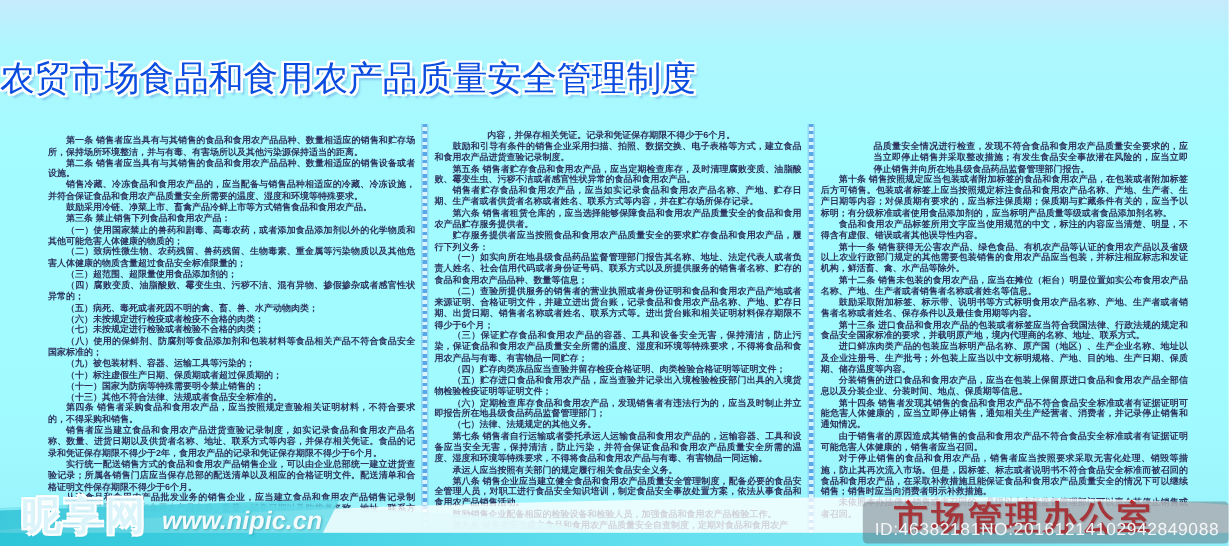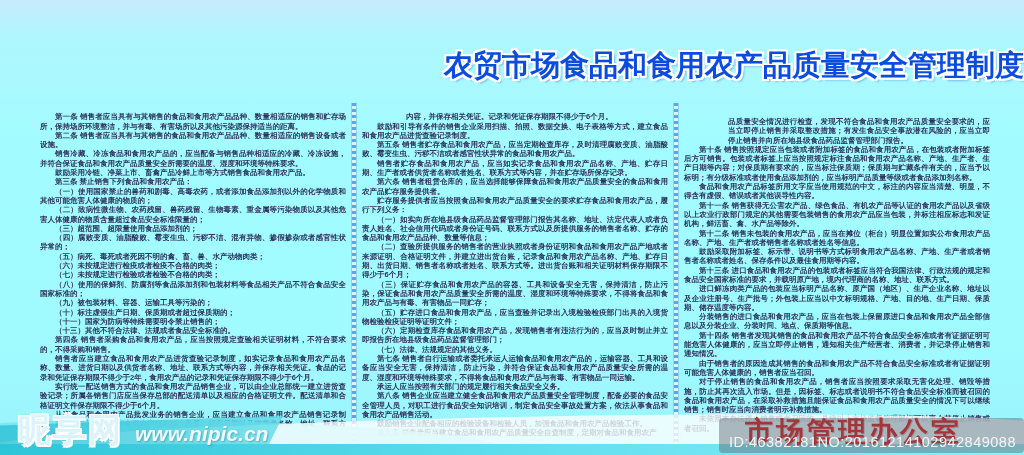--- a/index.html
+++ b/index.html
@@ -5,21 +5,21 @@
   * { margin:0; padding:0; box-sizing:border-box; }
   html,body { width:1024px; height:455px; overflow:hidden; }
   body { font-family:"Liberation Sans","DejaVu Sans",sans-serif; }
   .poster {
     position:relative; width:1024px; height:455px; overflow:hidden;
     background:linear-gradient(180deg,#c6eafb 0%,#aef6fe 8%,#a2fcff 30%,#a0fbff 75%,#99f2fb 100%);
   }
   
   .title {
     position:absolute; top:46px; left:0; width:100%;
-    text-align:right; font-size:29px; font-weight:bold; letter-spacing:0px;
+    text-align:left; font-size:29px; font-weight:normal; letter-spacing:0px;
     color:#0a4ce0;
     text-shadow:
       -2px -2px 0 #fff, 2px -2px 0 #fff, -2px 2px 0 #fff, 2px 2px 0 #fff,
       -2px 0 0 #fff, 2px 0 0 #fff, 0 -2px 0 #fff, 0 2px 0 #fff,
       3px 3px 2px rgba(30,80,200,.35);
   }
   
   .columns {
     position:absolute; top:103px; left:40px; right:34px; bottom:8px;
     display:flex; align-items:center; overflow:hidden;
@@ -104,20 +104,21 @@
     <div class="col">
         <p class="para no-indent">内容，并保存相关凭证。记录和凭证保存期限不得少于6个月。</p>
         <p class="para">鼓励和引导有条件的销售企业采用扫描、拍照、数据交换、电子表格等方式，建立食品和食用农产品进货查验记录制度。</p>
         <p class="para">第五条 销售者贮存食品和食用农产品，应当定期检查库存，及时清理腐败变质、油脂酸败、霉变生虫、污秽不洁或者感官性状异常的食品和食用农产品。</p>
         <p class="para">销售者贮存食品和食用农产品，应当如实记录食品和食用农产品名称、产地、贮存日期、生产者或者供货者名称或者姓名、联系方式等内容，并在贮存场所保存记录。</p>
         <p class="para">第六条 销售者租赁仓库的，应当选择能够保障食品和食用农产品质量安全的食品和食用农产品贮存服务提供者。</p>
         <p class="para">贮存服务提供者应当按照食品和食用农产品质量安全的要求贮存食品和食用农产品，履行下列义务：</p>
         <p class="para">（一）如实向所在地县级食品药品监督管理部门报告其名称、地址、法定代表人或者负责人姓名、社会信用代码或者身份证号码、联系方式以及所提供服务的销售者名称、贮存的食品和食用农产品品种、数量等信息；</p>
         <p class="para">（二）查验所提供服务的销售者的营业执照或者身份证明和食品和食用农产品产地或者来源证明、合格证明文件，并建立进出货台账，记录食品和食用农产品名称、产地、贮存日期、出货日期、销售者名称或者姓名、联系方式等。进出货台账和相关证明材料保存期限不得少于6个月；</p>
         <p class="para">（三）保证贮存食品和食用农产品的容器、工具和设备安全无害，保持清洁，防止污染，保证食品和食用农产品质量安全所需的温度、湿度和环境等特殊要求，不得将食品和食用农产品与有毒、有害物品一同贮存；</p>
+        <p class="para">（四）贮存肉类冻品应当查验并留存检疫合格证明、肉类检验合格证明等证明文件；</p>
         <p class="para">（五）贮存进口食品和食用农产品，应当查验并记录出入境检验检疫部门出具的入境货物检验检疫证明等证明文件；</p>
         <p class="para">（六）定期检查库存食品和食用农产品，发现销售者有违法行为的，应当及时制止并立即报告所在地县级食品药品监督管理部门；</p>
         <p class="para">（七）法律、法规规定的其他义务。</p>
         <p class="para">第七条 销售者自行运输或者委托承运人运输食品和食用农产品的，运输容器、工具和设备应当安全无害，保持清洁，防止污染，并符合保证食品和食用农产品质量安全所需的温度、湿度和环境等特殊要求，不得将食品和食用农产品与有毒、有害物品一同运输。</p>
         <p class="para">承运人应当按照有关部门的规定履行相关食品安全义务。</p>
         <p class="para">第八条 销售企业应当建立健全食品和食用农产品质量安全管理制度，配备必要的食品安全管理人员，对职工进行食品安全知识培训，制定食品安全事故处置方案，依法从事食品和食用农产品销售活动。</p>
         <p class="para">鼓励销售企业配备相应的检验设备和检验人员，加强食品和食用农产品检验工作。</p>
         <p class="para">第九条 销售者应当建立食品和食用农产品质量安全自查制度，定期对食品和食用农产</p>
       </div>
     <div class="divider"></div>

